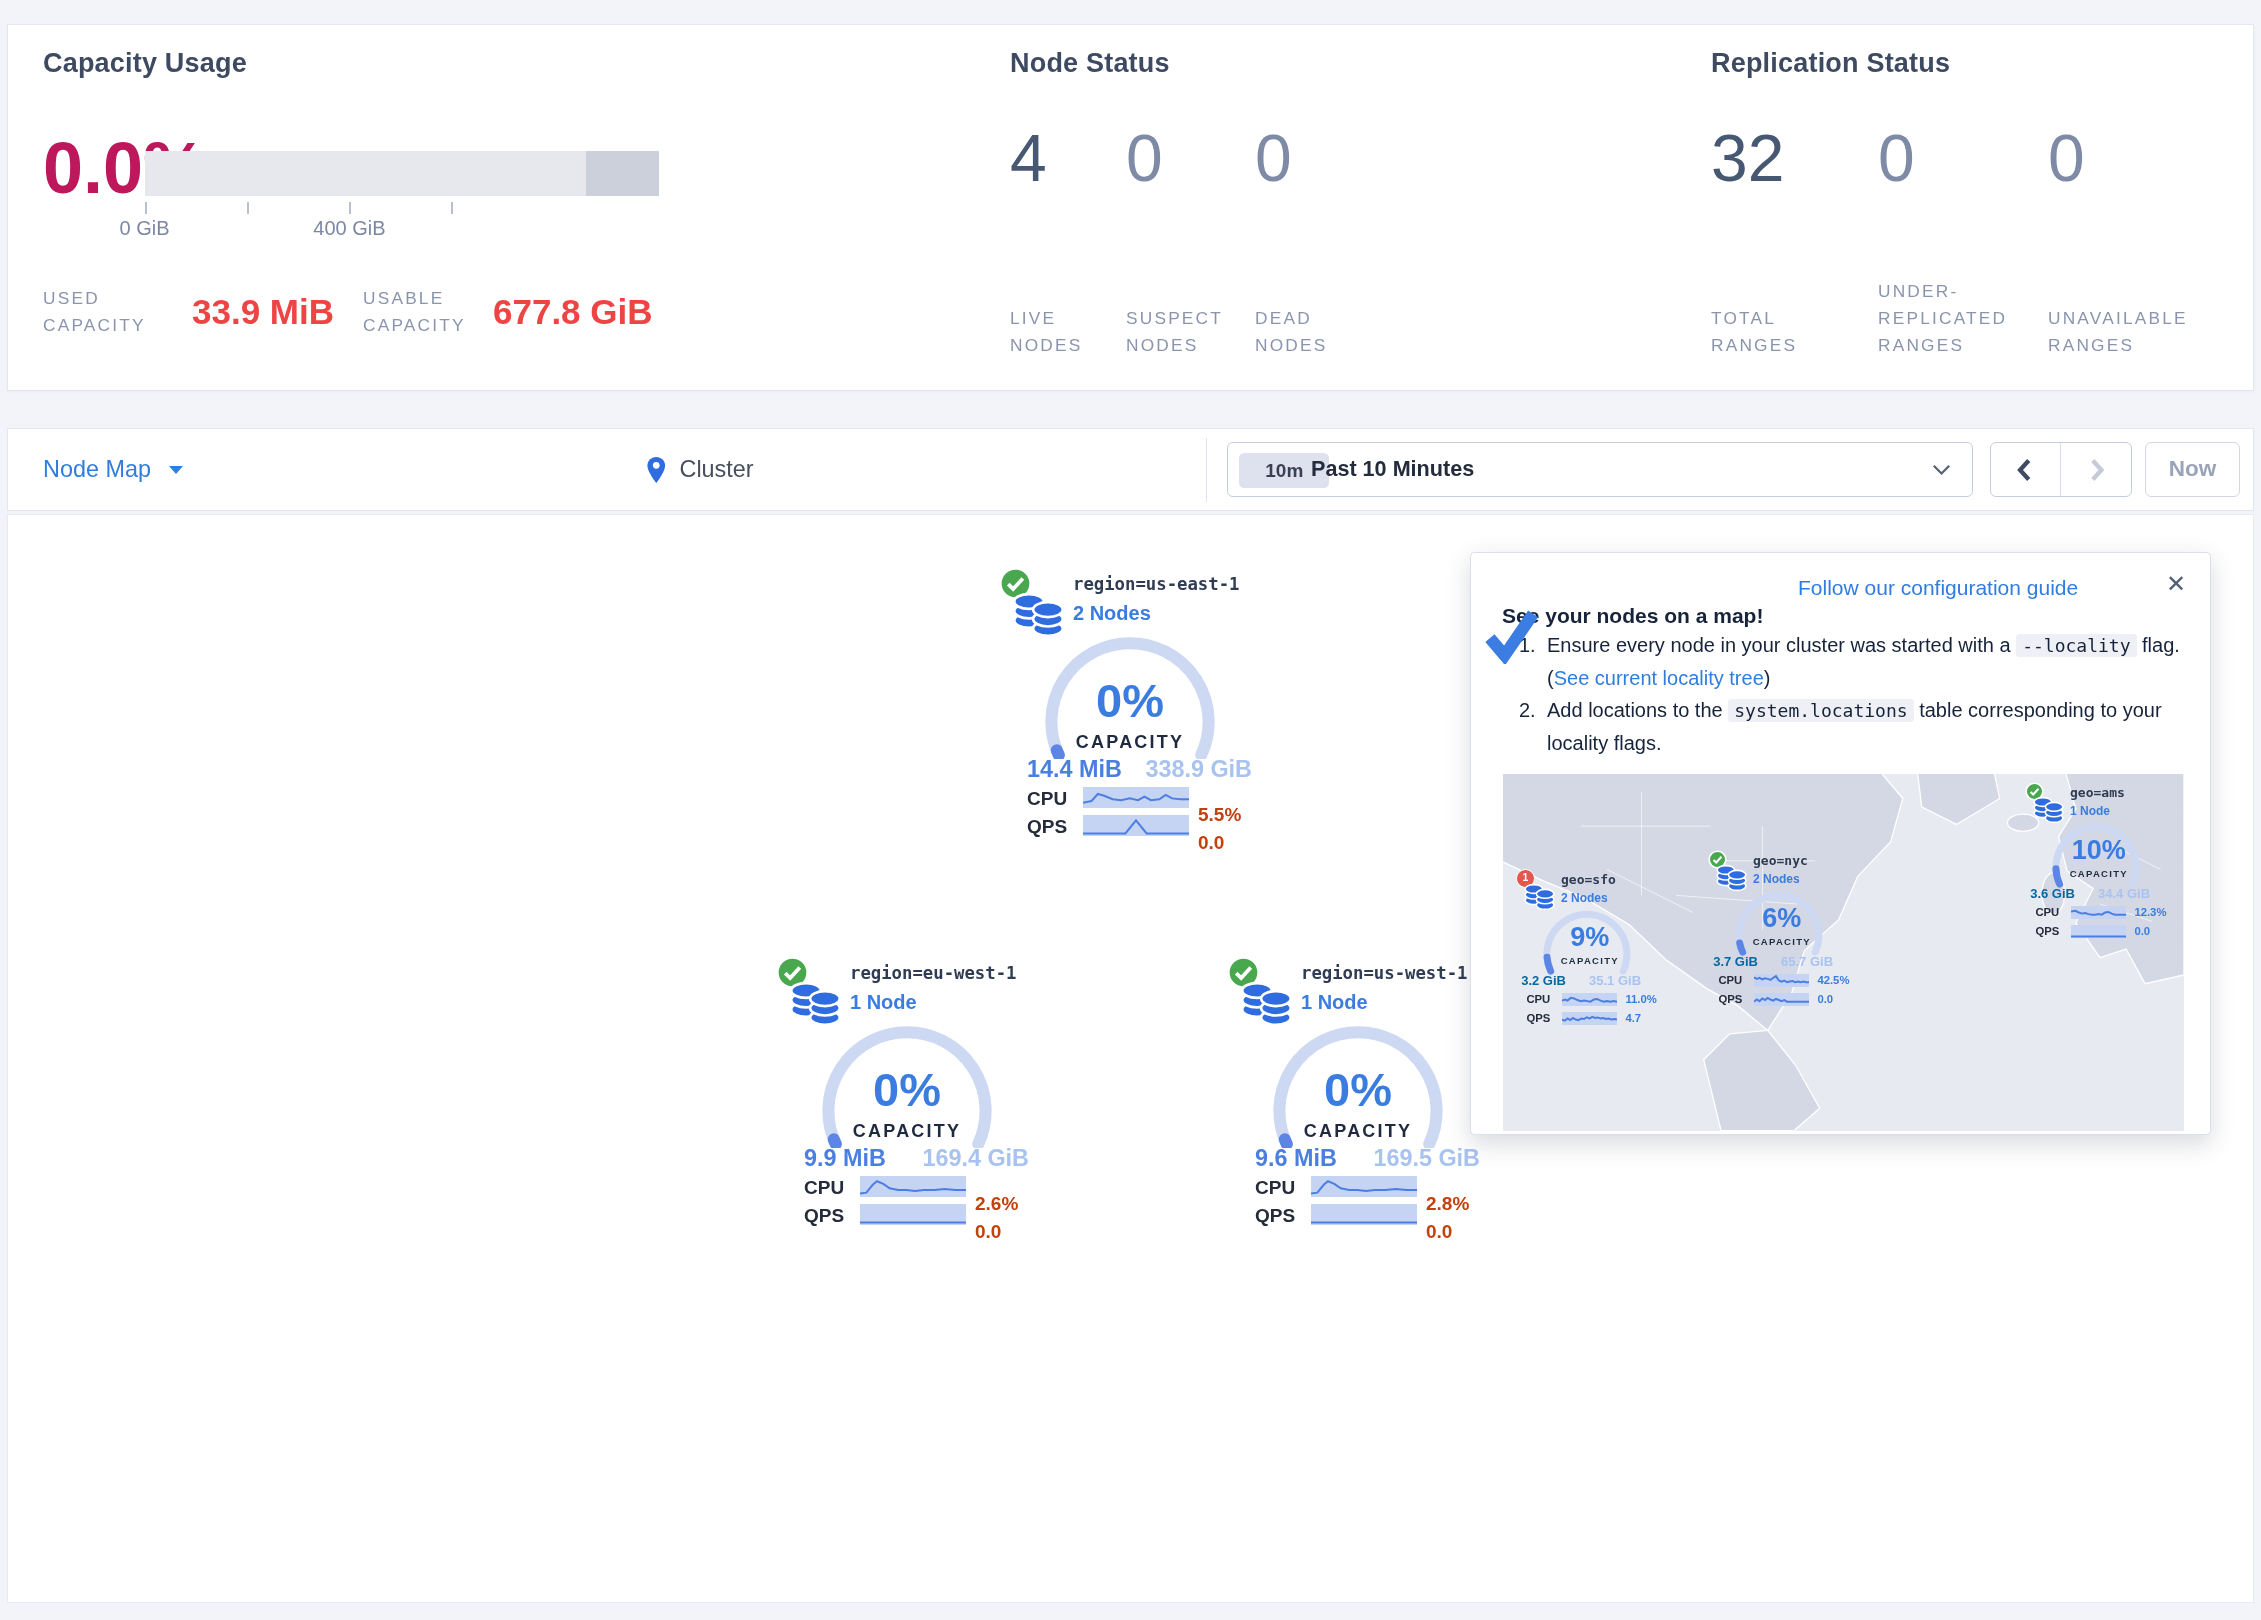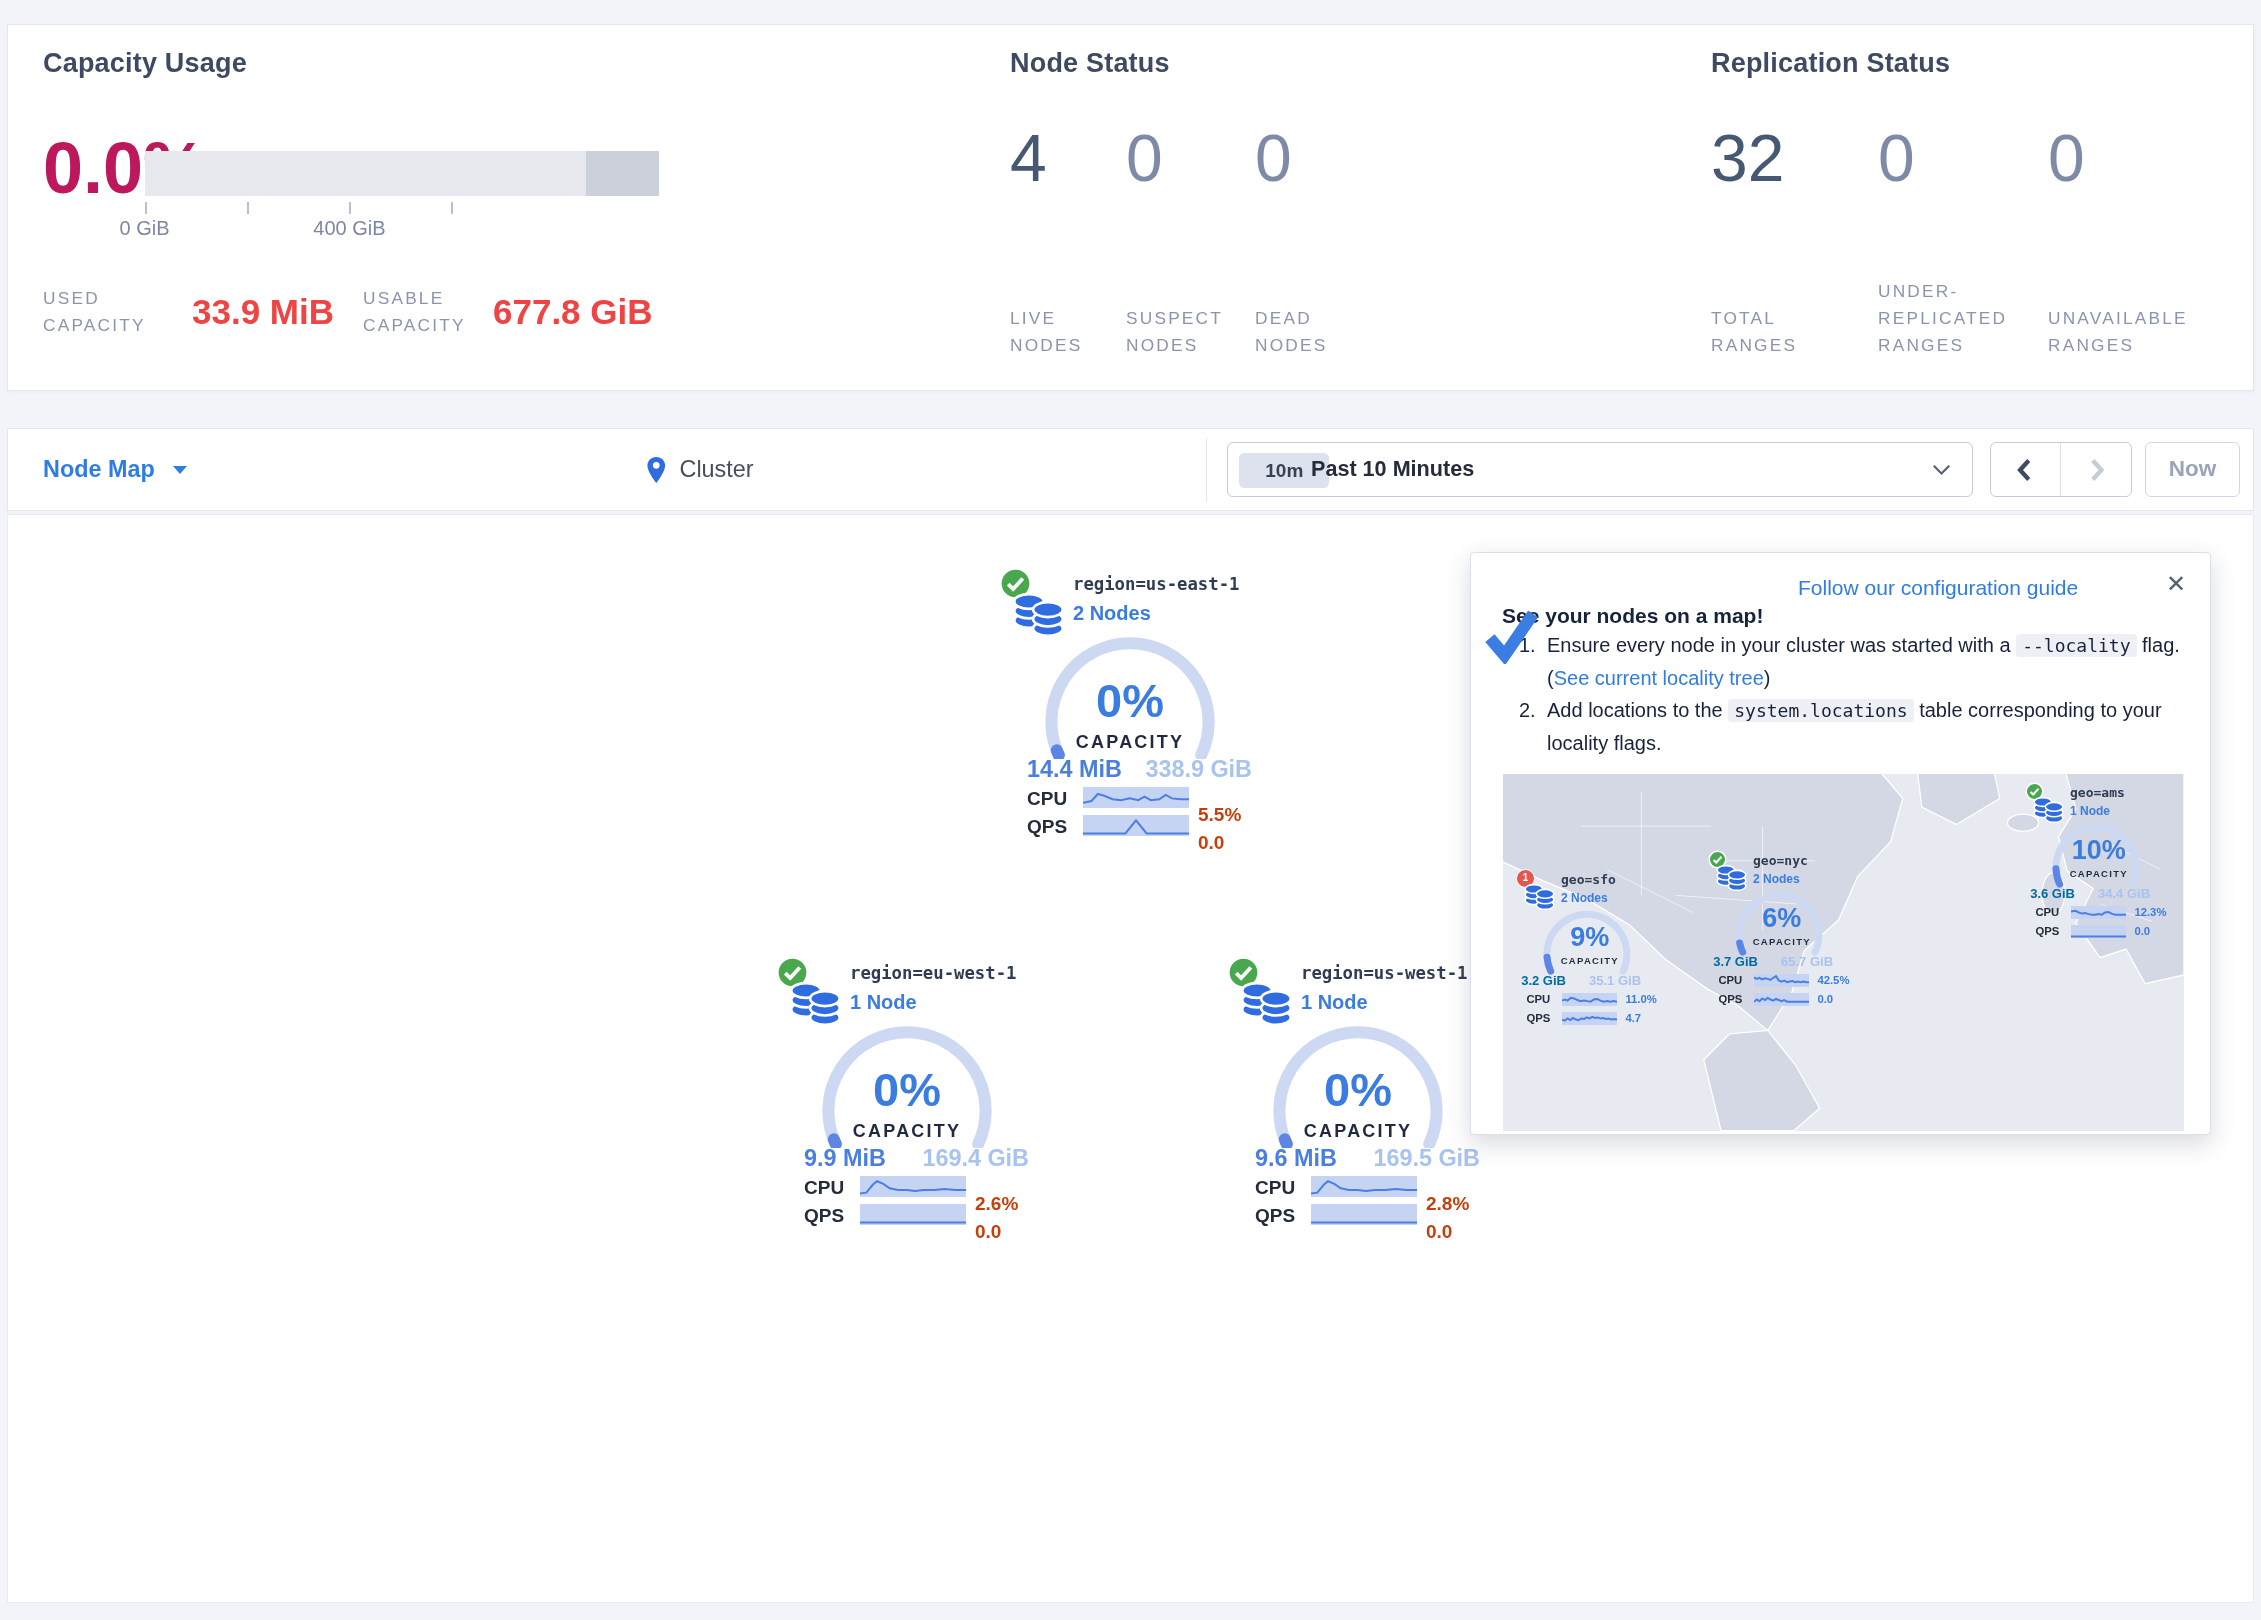--- a/index.html
+++ b/index.html
@@ -16,21 +16,21 @@
   .tick { position:absolute; top:177px; width:1.7px; height:12px; background:#b9bfce; }
   .tick-label { position:absolute; top:192px; font-size:20px; color:#7c87a3; text-align:center; }
   .small-label { position:absolute; font-size:17.3px; letter-spacing:2.2px; color:#8a94ac; line-height:27px; }
   .metric-val { position:absolute; font-size:35px; font-weight:700; color:#ef4444; }
   .stat-num { position:absolute; font-size:66px; font-weight:400; color:#475872; }
   .stat-num.zero { color:#7f8aa6; }
   .bottom-label { position:absolute; bottom:31px; font-size:17.3px; letter-spacing:2.2px; color:#8a94ac; line-height:27px; }
 
   
   .toolbar { position:absolute; left:7px; top:428px; width:2247px; height:83px; background:#fff; border:0.9px solid #e3e6ee; }
-  .view-select { position:absolute; left:35px; top:0; height:81px; display:flex; align-items:center; gap:18px; cursor:pointer;font-weight:bold; }
+  .view-select { position:absolute; left:35px; top:0; height:81px; display:flex; align-items:center; gap:18px; cursor:pointer; }
   .view-select .vs-label { font-size:23.4px; color:#2f7de1; }
   .vs-caret { width:0; height:0; border-left:7px solid transparent; border-right:7px solid transparent; border-top:8.7px solid #2f7de1; }
   .crumb { position:absolute; left:637px; top:0; height:81px; display:flex; align-items:center; gap:12px; }
   .crumb-label { font-size:23.4px; color:#474f5e; }
   .tb-divider { position:absolute; left:1198px; top:8.7px; width:0.9px; height:64px; background:#e0e4ed; }
   .time-box { position:absolute; left:1219px; top:13px; width:746px; height:55px; background:#fff; border:1.7px solid #c6ccdb; border-radius:6px; cursor:pointer; }
   .time-badge { position:absolute; left:11.3px; top:9.5px; height:35px; padding:0 26px; background:#dde2ee; border-radius:5.2px; font-size:19px; font-weight:700; color:#3a4154; line-height:35px; }
   .time-label { position:absolute; left:83px; top:0; font-size:21.6px; font-weight:700; color:#242c3c; line-height:52px; }
   .time-caret { position:absolute; right:21px; top:21px; }
   .arrow-box { position:absolute; left:1982px; top:13px; width:142px; height:55px; border:1.7px solid #c6ccdb; border-radius:6px; background:#fff; display:flex; }

